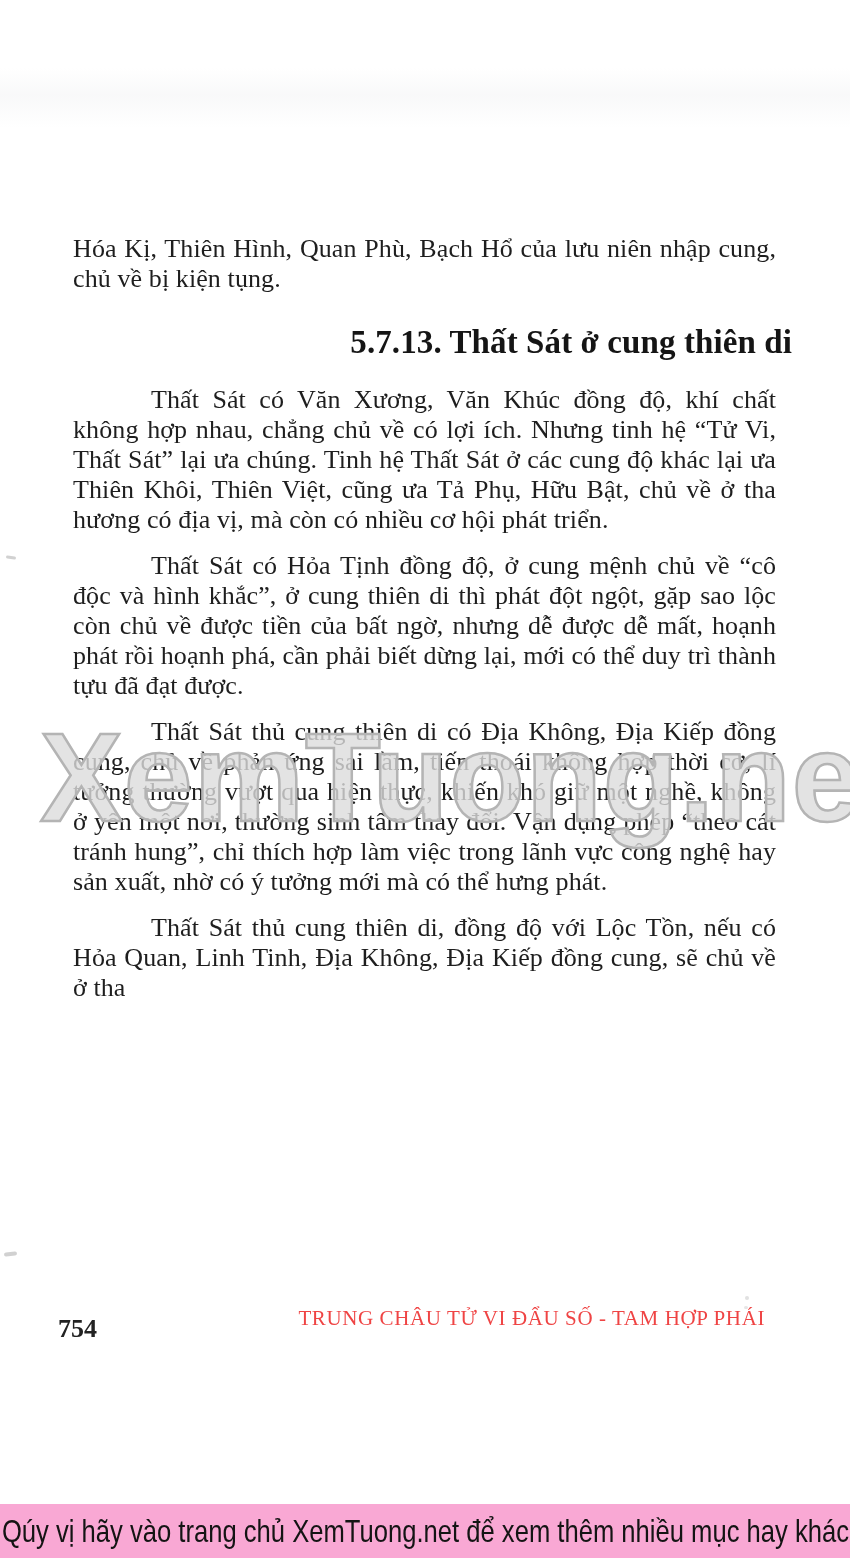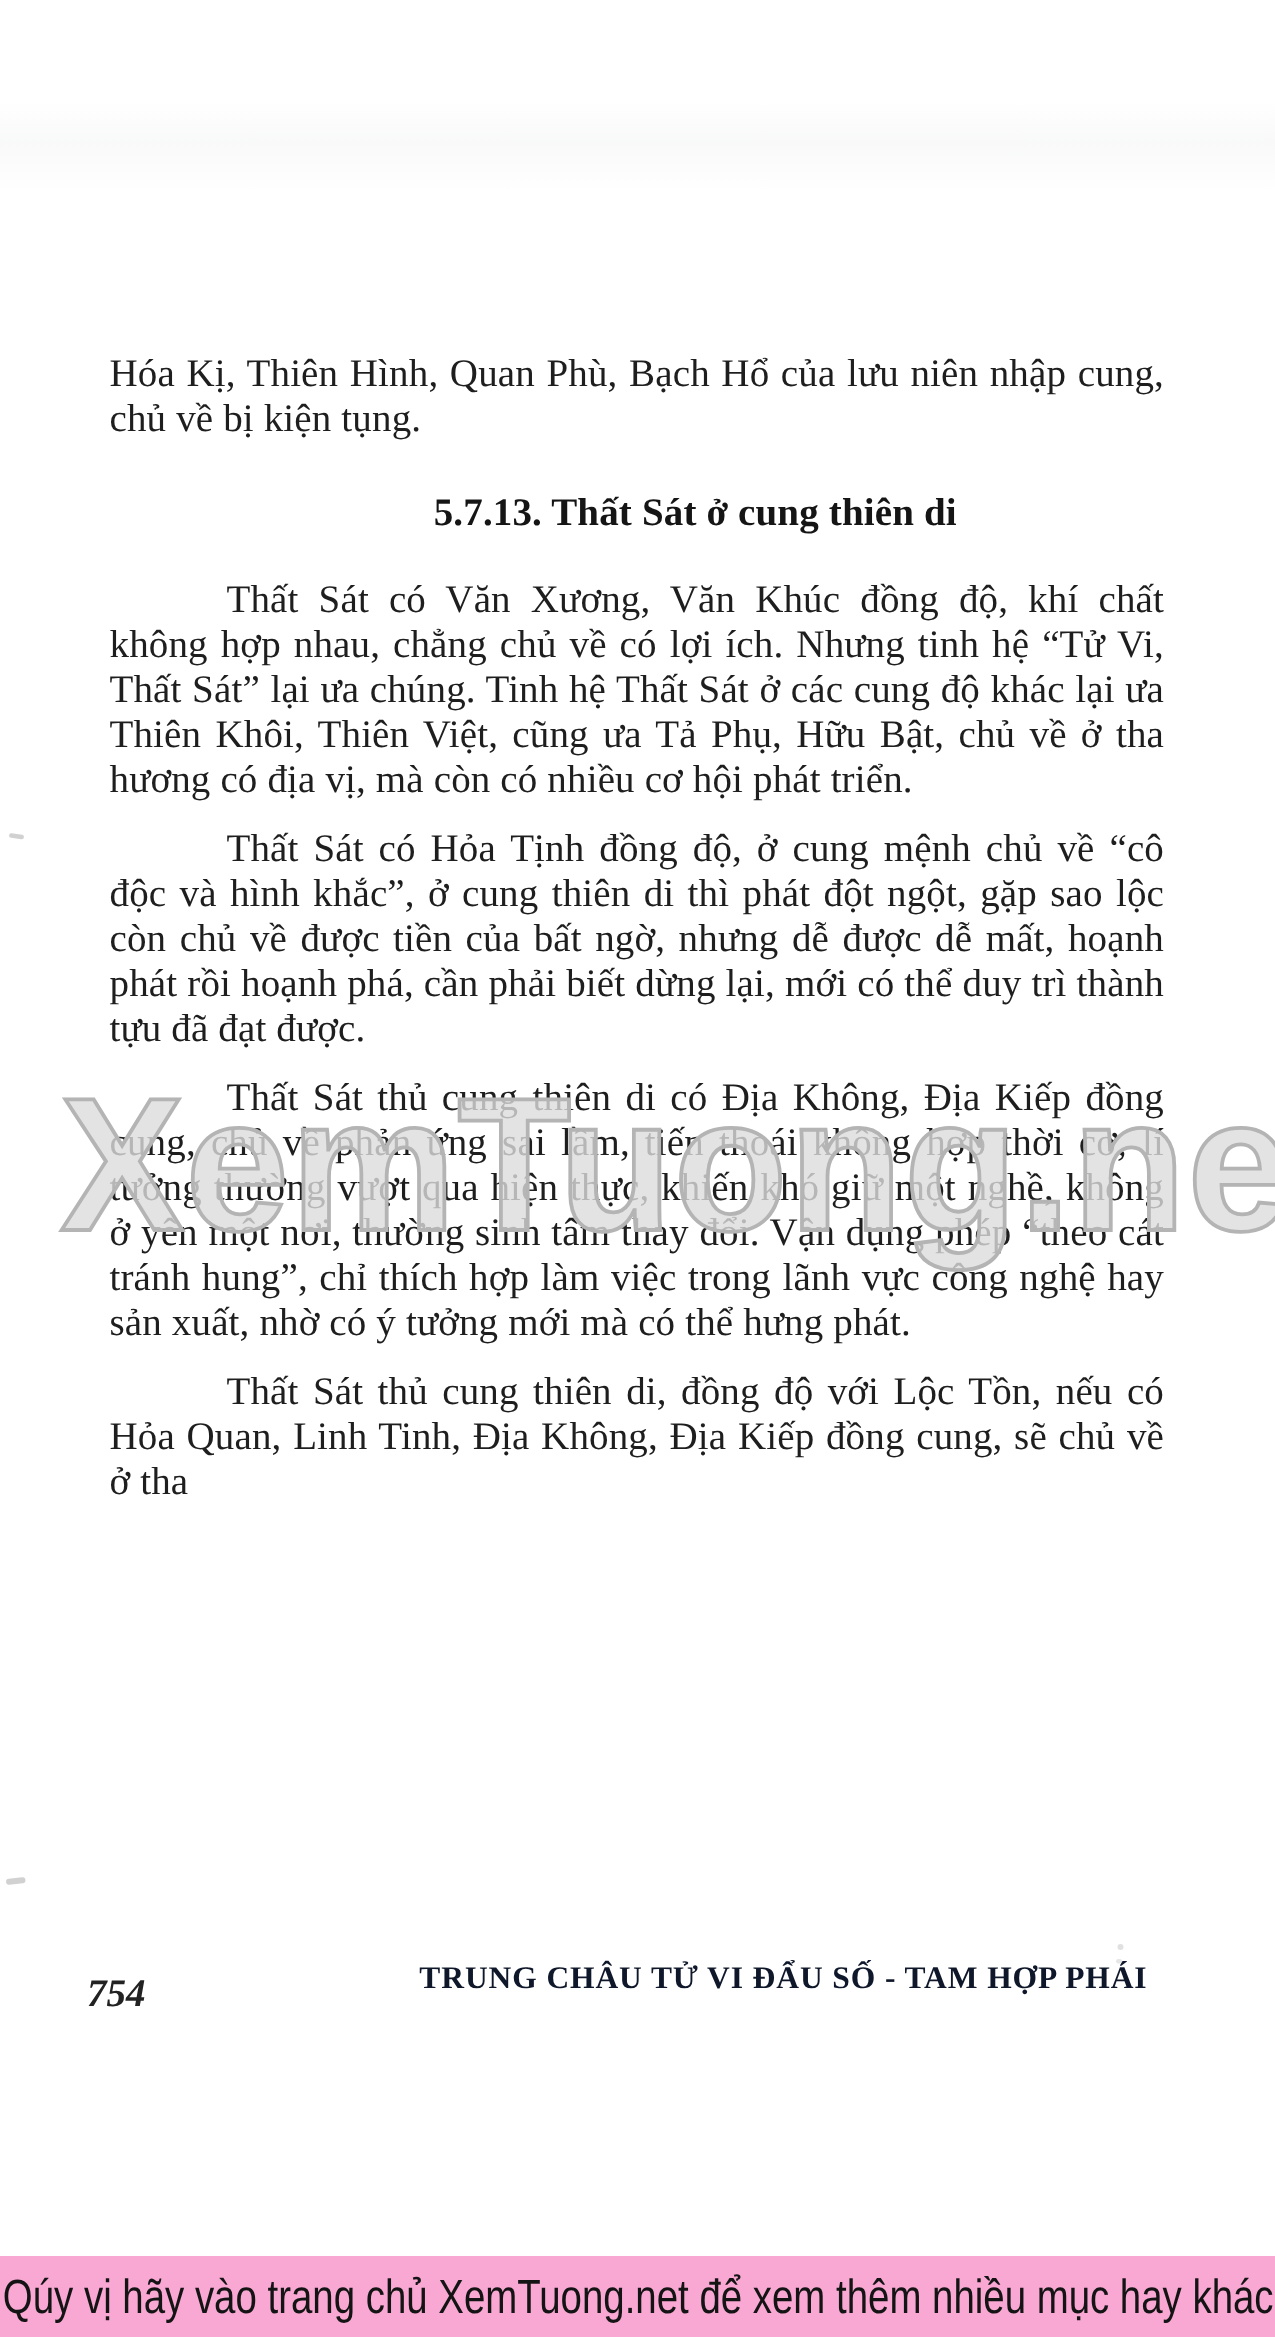--- a/index.html
+++ b/index.html
@@ -37,25 +37,25 @@
   .text-block p {
     margin: 16px;
     text-indent: 78px;
   }
   .text-block p.cont {
     text-indent: 0;
   }
   .heading {
     margin: 32px 0 27px 0;
     padding-left: 78px;
-    font-size: 26px;
+    font-size: 33px;
     font-weight: bold;
     color: #151515;
     line-height: 32px;
-    text-align: center;
+    text-align: right;
   }
   .watermark {
     position: absolute;
     left: 40px;
     top: 706px;
     width: 780px;
     text-align: center;
     font-family: "Liberation Sans", "DejaVu Sans", sans-serif;
     font-weight: bold;
     font-size: 124px;
@@ -65,33 +65,32 @@
     text-shadow: 0 0 1px rgba(160,160,160,0.6);
     transform: scaleY(1.02);
     pointer-events: none;
     z-index: 5;
   }
   .footer-pagenum {
     position: absolute;
     left: 58px;
     top: 1314px;
     font-size: 26px;
-    font-style: italic;
     font-weight: bold;
     color: #222;
   }
   .footer-running {
     position: absolute;
     right: 85px;
     top: 1306px;
     font-family: "Liberation Serif", "DejaVu Serif", serif;
     font-size: 21px;
-    font-weight: bold;
+    font-weight: normal;
     letter-spacing: 0.6px;
-    color: #0f172a;
+    color: #ef4444;
   }
   .banner {
     position: absolute;
     left: 0;
     top: 1504px;
     width: 100%;
     height: 54px;
     background: #f9a8d4;
     display: flex;
     align-items: center;

